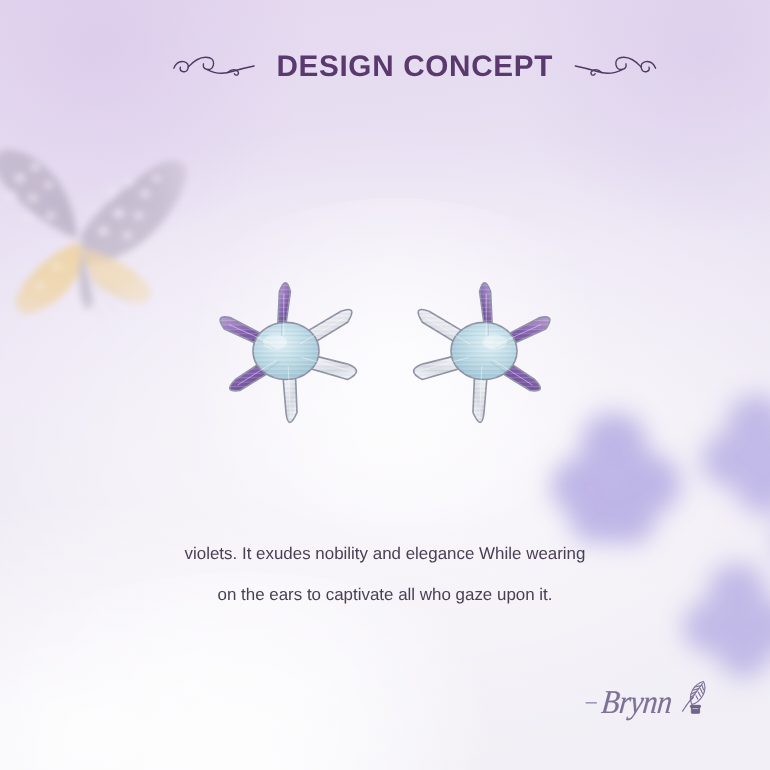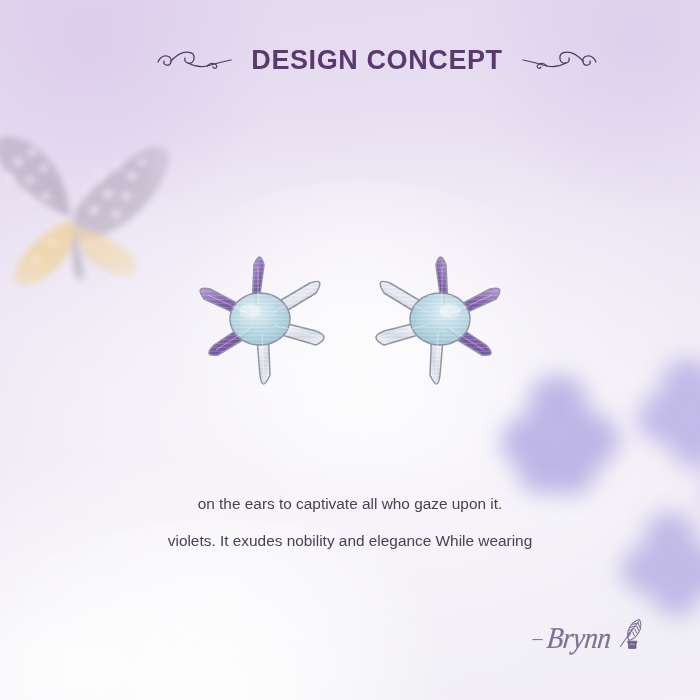--- a/index.html
+++ b/index.html
@@ -411,22 +411,22 @@
       <g stroke="#6d7588" stroke-width="0.5" opacity="0.35" fill="none">
         <path d="M82 78 L82 42"></path>
         <path d="M76 90 L36 72"></path>
         <path d="M80 102 L46 125"></path>
       </g>
       <ellipse cx="76" cy="84" rx="11" ry="7" fill="#ffffff" opacity="0.35"></ellipse>
     </svg>
   </div>
 
   <div id="description">
+    <span class="desc-line">violets. It exudes nobility and elegance While wearing</span>
     <span class="desc-line">on the ears to captivate all who gaze upon it.</span>
-    <span class="desc-line">violets. It exudes nobility and elegance While wearing</span>
   </div>
 
   <div id="signature-block">
     <span id="signature-dash">–</span>
     <span id="signature-name">Brynn</span>
     <svg id="quill-icon" width="30" height="34" viewBox="0 0 30 34" aria-hidden="true">
       <g stroke="#6a5d86" fill="none" stroke-width="1.05" stroke-linecap="round" stroke-linejoin="round">
 
         <path d="M25.5 2.5 Q28.5 8.5 25 15 Q21.5 21.5 15 23.5 Q12 17 15.5 10.5 Q19 4 25.5 2.5 Z"></path>
 

